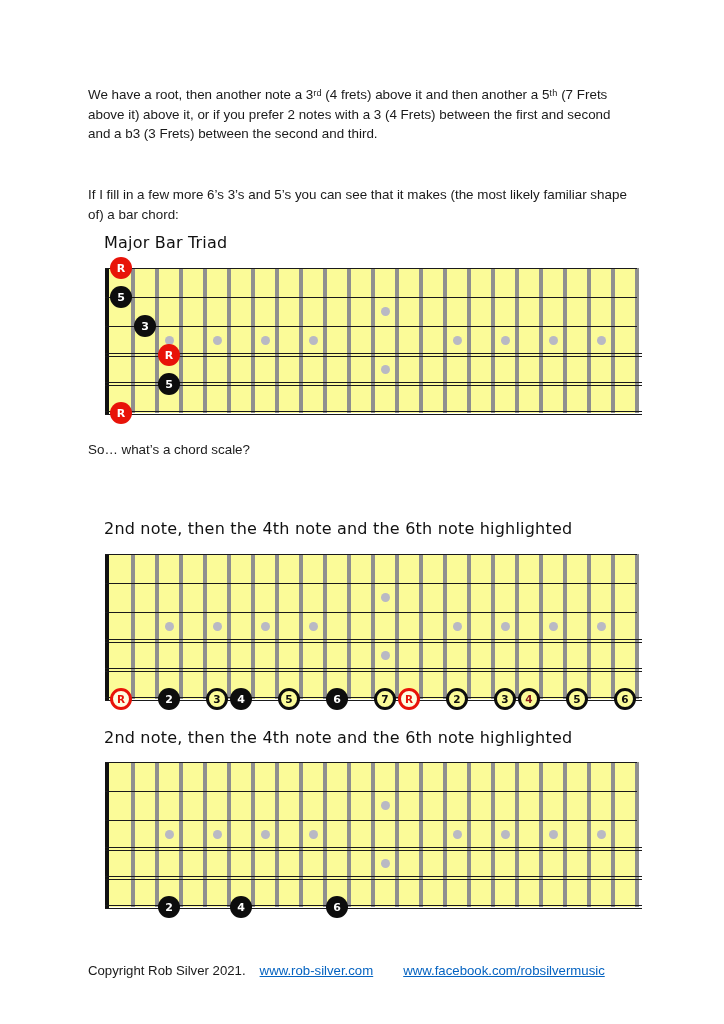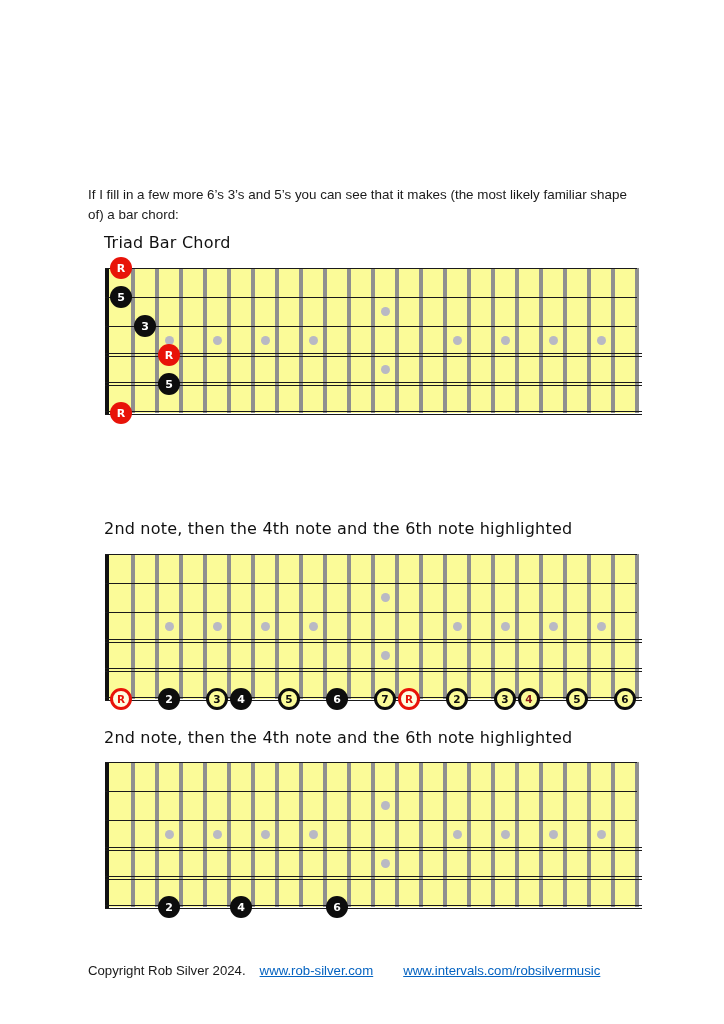--- a/index.html
+++ b/index.html
@@ -59,24 +59,27 @@
   .footer a{color:var(--link);text-decoration:underline;}
   #link1{margin-left:14px;}
   #link2{margin-left:30px;}
 </style>
 </head>
 <body>
 
 <div class="page">
 
 
+  <div class="para" id="p1">We have a root, then another note a 3ʳᵈ (4 frets) above it and then another a 5ᵗʰ (7 Frets
+above it) above it, or if you prefer 2 notes with a 3 (4 Frets) between the first and second
+and a b3 (3 Frets) between the second and third.</div>
   <div class="para" id="p3">If I fill in a few more 6’s 3’s and 5’s you can see that it makes (the most likely familiar shape
 of) a bar chord:</div>
 
-  <div class="diagram-title" id="t0">Triad Bar Chord</div>
+  <div class="diagram-title" id="t0">Major Bar Triad</div>
   <div class="board" id="board0">
       <div class="fretline" style="left: 26px;"></div>
       <div class="fretline" style="left: 50px;"></div>
       <div class="fretline" style="left: 74px;"></div>
       <div class="fretline" style="left: 98px;"></div>
       <div class="fretline" style="left: 122px;"></div>
       <div class="fretline" style="left: 146px;"></div>
       <div class="fretline" style="left: 170px;"></div>
       <div class="fretline" style="left: 194px;"></div>
       <div class="fretline" style="left: 218px;"></div>
@@ -111,20 +114,21 @@
       <div class="string-wound" style="top: 114px;"></div>
       <div class="string-wound" style="top: 143px;"></div>
       <div class="marker m-root" style="left: 5px; top: -11px;">R</div>
       <div class="marker m-solid" style="left: 5px; top: 18px;">5</div>
       <div class="marker m-solid" style="left: 29px; top: 47px;">3</div>
       <div class="marker m-root" style="left: 53px; top: 76px;">R</div>
       <div class="marker m-solid" style="left: 53px; top: 105px;">5</div>
       <div class="marker m-root" style="left: 5px; top: 134px;">R</div>
     </div>
 
+  <div class="para" id="q">So… what’s a chord scale?</div>
 
   <div class="diagram-title" id="t1">2nd note, then the 4th note and the 6th note highlighted</div>
   <div class="board" id="board1">
       <div class="fretline" style="left: 26px;"></div>
       <div class="fretline" style="left: 50px;"></div>
       <div class="fretline" style="left: 74px;"></div>
       <div class="fretline" style="left: 98px;"></div>
       <div class="fretline" style="left: 122px;"></div>
       <div class="fretline" style="left: 146px;"></div>
       <div class="fretline" style="left: 170px;"></div>
@@ -215,16 +219,16 @@
       <div class="string-thin" style="top: 57.5px;"></div>
       <div class="string-wound" style="top: 85px;"></div>
       <div class="string-wound" style="top: 114px;"></div>
       <div class="string-wound" style="top: 143px;"></div>
       <div class="marker m-solid" style="left: 53px; top: 134px;">2</div>
       <div class="marker m-solid" style="left: 125px; top: 134px;">4</div>
       <div class="marker m-solid" style="left: 221px; top: 134px;">6</div>
     </div>
 
   <div class="footer">
-    <span>Copyright Rob Silver 2024.</span><a id="link1" href="#">www.rob-silver.com</a><a id="link2" href="#">www.intervals.com/robsilvermusic</a>
+    <span>Copyright Rob Silver 2021.</span><a id="link1" href="#">www.rob-silver.com</a><a id="link2" href="#">www.facebook.com/robsilvermusic</a>
   </div>
 
 </div>
 
 </body></html>

